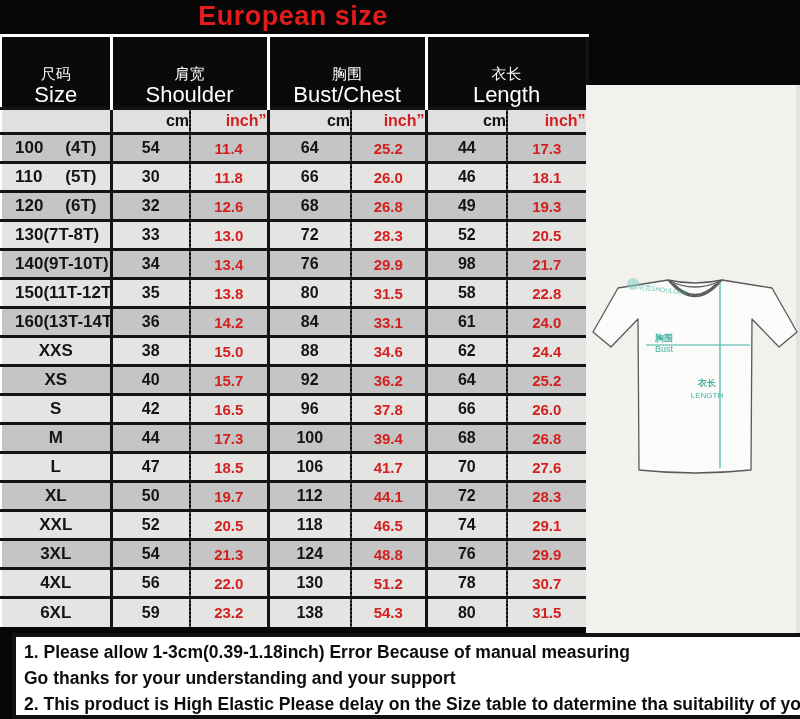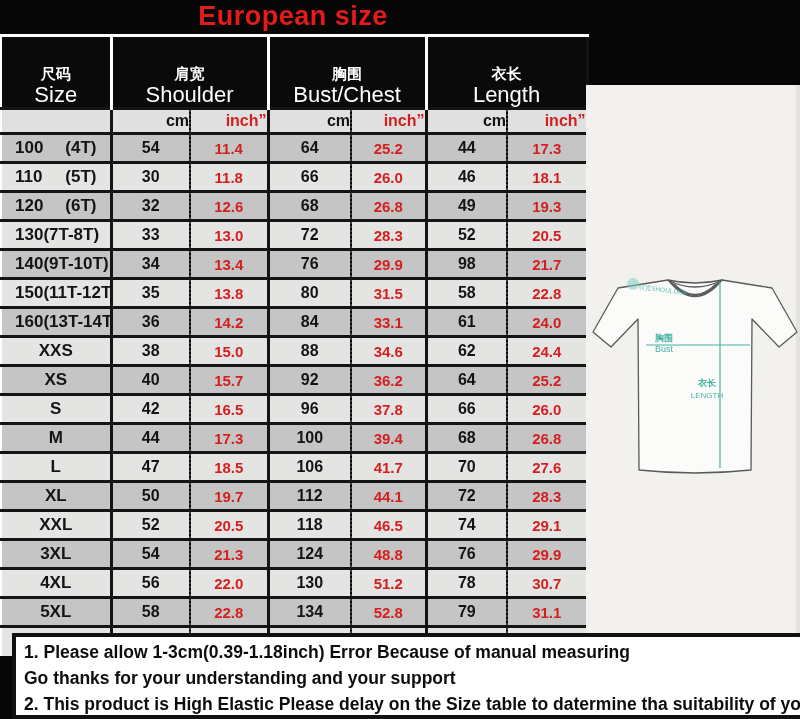--- a/index.html
+++ b/index.html
@@ -19,21 +19,21 @@
     position:absolute;top:34px;left:0;width:586px;
     border-collapse:collapse;table-layout:fixed;
     border-left:2px solid #ffffff;border-right:3px solid #141414;
   }
   .size-table th,.size-table td{padding:0;margin:0;box-sizing:border-box;overflow:hidden;white-space:nowrap;}
   tr.group-header th{
     background:#0a0a0a;color:#ffffff;height:51px;vertical-align:middle;
     border-top:3px solid #ffffff;border-left:3px solid #ffffff;font-weight:bold;text-align:center;
   }
   tr.group-header th:first-child{border-left:none;}
-  tr.group-header .zh{font-size:15px;line-height:17px;font-weight:bold;margin-top:28px;}
+  tr.group-header .zh{font-size:15px;line-height:17px;font-weight:normal;margin-top:28px;}
   tr.group-header .en{font-size:22px;line-height:25px;font-weight:normal;}
   tr.unit-row td{
     background:#e0e0e0;height:25px;text-align:right;vertical-align:middle;
     font-size:16px;font-weight:bold;color:#141414;
   }
   tr.unit-row td.red{color:#d41f1f;}
   tbody td{
     height:29px;text-align:center;vertical-align:middle;
     font-size:16px;font-weight:bold;color:#141414;
     border-top:3px solid #141414;
@@ -325,34 +325,20 @@
           <span class="fit"></span>
         </div>
       </td>
       <td class="c-num solid">56</td>
       <td class="c-num dotted red">22.0</td>
       <td class="c-num solid">130</td>
       <td class="c-num dotted red">51.2</td>
       <td class="c-num solid">78</td>
       <td class="c-num dotted red">30.7</td>
     </tr>
-        <tr class="dark">
-      <td class="c-size center">
-        <div class="szwrap">
-          <span class="sz">5XL</span>
-          <span class="fit"></span>
-        </div>
-      </td>
-      <td class="c-num solid">58</td>
-      <td class="c-num dotted red">22.8</td>
-      <td class="c-num solid">134</td>
-      <td class="c-num dotted red">52.8</td>
-      <td class="c-num solid">79</td>
-      <td class="c-num dotted red">31.1</td>
-    </tr>
         <tr class="light">
       <td class="c-size center">
         <div class="szwrap">
           <span class="sz">6XL</span>
           <span class="fit"></span>
         </div>
       </td>
       <td class="c-num solid">59</td>
       <td class="c-num dotted red">23.2</td>
       <td class="c-num solid">138</td>

